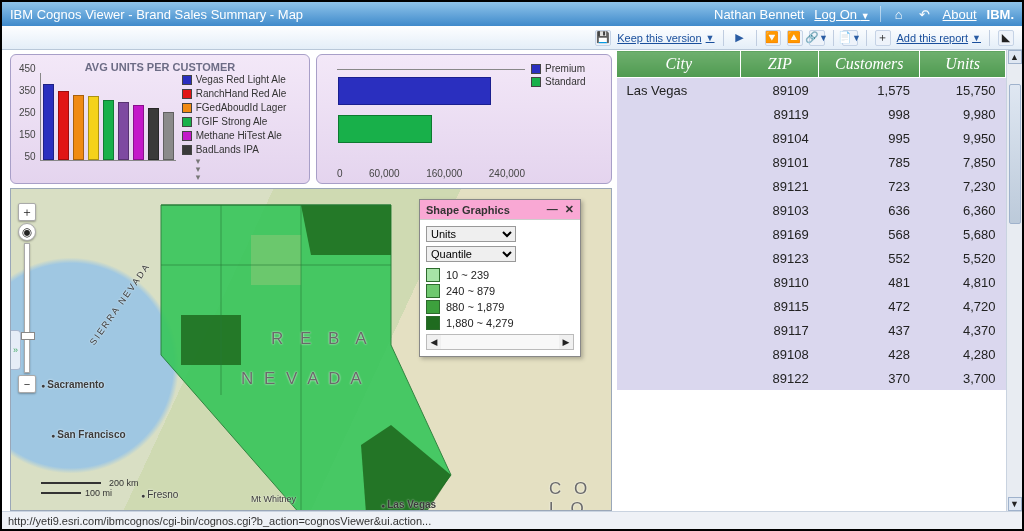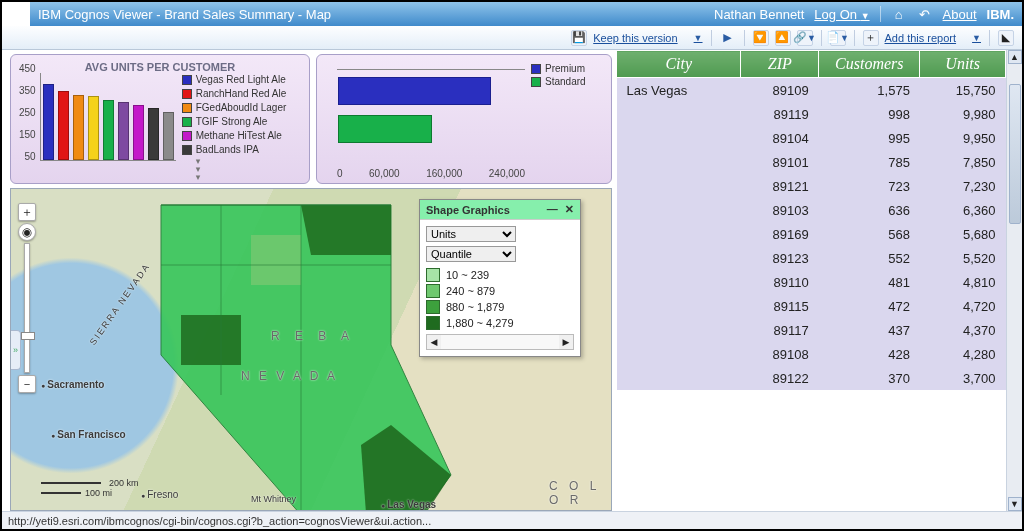--- a/index.html
+++ b/index.html
@@ -7,39 +7,38 @@
   body { width:1024px; height:531px; overflow:hidden; background:#fff; border:2px solid #000; }
 
   
   .topbar {
     height:24px;
     background: linear-gradient(#8fc4ea, #3f8acb);
     color:#fff;
     display:flex; align-items:center; justify-content:space-between;
     padding:0 8px;
     font-size:13px;
-    margin-left:28px;
   }
   .topbar .title { font-weight:normal; }
   .topbar .right { display:flex; align-items:center; gap:10px; }
   .topbar .right span, .topbar .right a { color:#fff; }
   .topbar a { text-decoration:underline; cursor:pointer; }
   .divider { width:1px; height:16px; background:rgba(255,255,255,0.5); }
   .top-icon { width:16px; height:16px; display:inline-flex; align-items:center; justify-content:center; color:#fff; }
 
   
   .toolbar {
     height:24px;
     background: linear-gradient(#fdfeff, #e4eef8);
     border-bottom:1px solid #b9c8d9;
     display:flex; align-items:center; justify-content:flex-end;
     gap:6px; padding:0 8px;
     font-size:11px;
   }
-  .toolbar .tool-link { color:#1a4f9c; text-decoration:underline; cursor:pointer; display:inline-flex; align-items:center; gap:16px;justify-content:space-between;}
+  .toolbar .tool-link { color:#1a4f9c; text-decoration:underline; cursor:pointer; display:inline-flex; align-items:center; gap:4px;justify-content:space-between;}
   .toolbar .sep { width:1px; height:16px; background:#c0cde0; margin:0 2px;}
   .toolbar .tool-icon { width:16px; height:16px; display:inline-flex; align-items:center; justify-content:center; background:#eef3fa; border:1px solid #c5d3e6; border-radius:2px; cursor:pointer;}
   .toolbar .tool-icon.play { border:none; background:none; font-size:11px; color:#2a5ca3;}
   .caret-down { font-size:9px; color:#2a5ca3; }
 
   
   .main {
     position:relative;
     height: calc(531px - 24px - 24px - 18px - 4px); 
     display:flex;
@@ -90,40 +89,40 @@
   .map-bg {
     position:absolute; inset:0;
     background:
       radial-gradient(circle at 10% 55%, #9fc7e2 0 18%, transparent 19%),
       linear-gradient(115deg, #d9dfc4 0 35%, #cfdab2 35% 60%, #e4e0c2 60% 100%);
   }
   .nevada {
     position:absolute; left:140px; top:6px;
   }
   .map-label { position:absolute; font-size:10px; color:#3a3a3a; text-shadow:0 0 2px #fff;}
-  .map-label.big { font-size:12px; letter-spacing:3px; color:#6a6a6a;}
+  .map-label.big { font-size:17px; letter-spacing:3px; color:#6a6a6a;}
   .city-dot::before { content:"●"; font-size:7px; margin-right:2px;}
 
   .zoom-ctrl { position:absolute; left:6px; top:14px; width:20px; display:flex; flex-direction:column; align-items:center; gap:2px;}
   .zoom-ctrl .zbtn { width:18px; height:18px; background:#fff; border:1px solid #aaa; border-radius:2px; font-size:12px; display:flex; align-items:center; justify-content:center; cursor:pointer; box-shadow:0 1px 2px rgba(0,0,0,0.3);}
   .zoom-track { width:6px; height:130px; background:#fff; border:1px solid #aaa; position:relative; box-shadow:0 1px 2px rgba(0,0,0,0.3);}
   .zoom-thumb { position:absolute; left:-4px; width:14px; height:8px; background:#fff; border:1px solid #888; top:88px;}
 
   .expand-handle { position:absolute; left:0; top:50%; transform:translateY(-50%); width:10px; height:40px; background:#e6edf7; border:1px solid #a9b8cf; border-left:none; border-radius:0 4px 4px 0; cursor:pointer; display:flex; align-items:center; justify-content:center; font-size:9px; color:#4a6;}
 
   .scalebar { position:absolute; left:30px; bottom:12px; font-size:9px; color:#333;}
   .scalebar .line { height:2px; background:#333; margin:1px 0;}
 
   
   .popup {
     position:absolute; right:30px; top:10px; width:162px;
     background:#fff; border:1px solid #888; box-shadow:2px 2px 4px rgba(0,0,0,0.25);
     font-size:11px;
   }
-  .popup .titlebar { background:#86efac; padding:3px 6px; font-weight:bold; color:#333; display:flex; justify-content:space-between; align-items:center; border-bottom:1px solid #ccc;}
+  .popup .titlebar { background:#f9a8d4; padding:3px 6px; font-weight:bold; color:#333; display:flex; justify-content:space-between; align-items:center; border-bottom:1px solid #ccc;}
   .popup .titlebar .ctrls span{ cursor:pointer; margin-left:4px;}
   .popup .body { padding:6px;}
   .popup select { width:90px; font-size:11px; margin-bottom:4px; border:1px solid #999;}
   .popup .legend-row{ display:flex; align-items:center; gap:6px; margin:2px 0;}
   .popup .legend-row .sw{ width:14px; height:14px; border:1px solid #2d6b2d;}
   .popup .hscroll{ display:flex; align-items:center; border:1px solid #bbb; margin-top:4px;}
   .popup .hscroll .btn{ width:14px; height:14px; display:flex; align-items:center; justify-content:center; font-size:9px; cursor:pointer; background:#f0f0f0;}
   .popup .hscroll .track{ flex:1; height:14px; background:#f8f8f8;}
 
   

